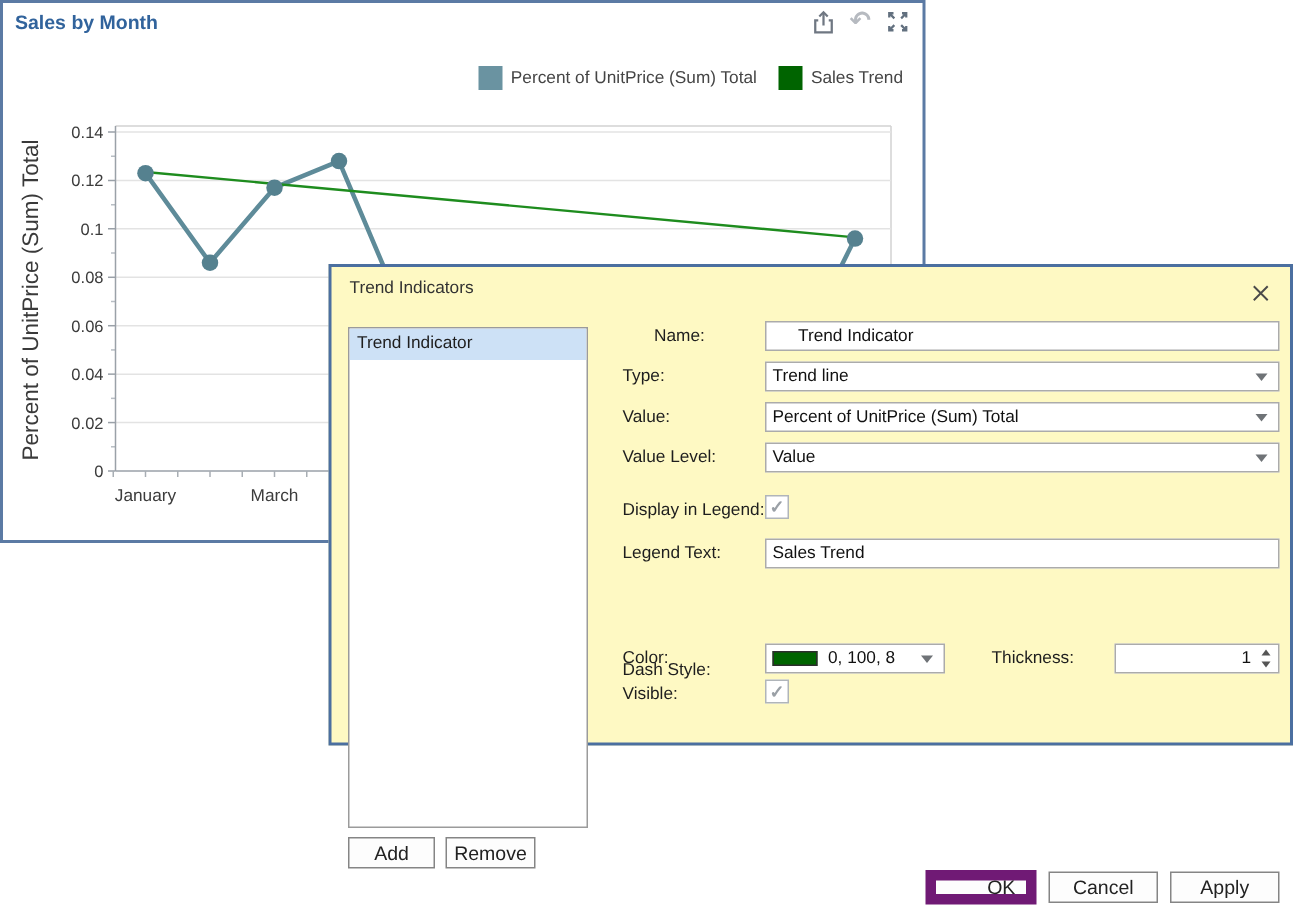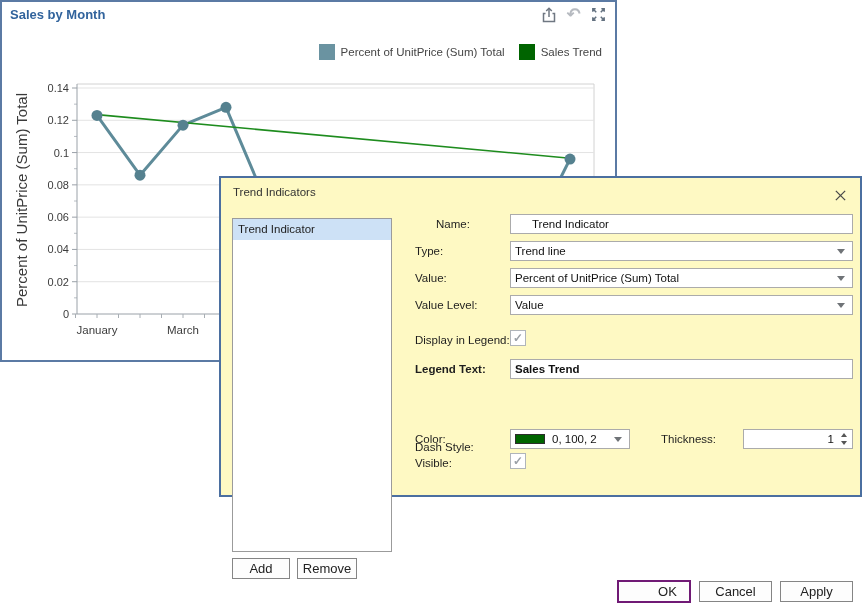--- a/index.html
+++ b/index.html
@@ -31,37 +31,37 @@
 
   .listbox { position:absolute; left:11px; top:40px; width:160px; height:334px;
     background:#fff; border:1px solid #9b9b9b; overflow:hidden; }
   .list-item { height:21px; line-height:21px; padding:0 5px; font-size:11.5px; color:#1e1e1e; cursor:default; }
   .list-item.selected { background:#cde1f6; }
 
   .btn { background:#fdfdfd; border:1px solid #858585; font-size:13px; color:#222;
     display:flex; align-items:center; justify-content:center; cursor:pointer; position:absolute; }
   .btn-add { left:11px; top:380px; width:58px; height:21px; }
   .btn-remove { left:76px; top:380px; width:60px; height:21px; }
-  .btn-ok { left:396px; top:402px; width:74px; height:23px; border:2px solid #701a75;padding-left:27px; }
+  .btn-ok { left:396px; top:402px; width:74px; height:23px; border:7px solid #701a75;padding-left:27px; }
   .btn-cancel { left:478px; top:403px; width:73px; height:21px; }
   .btn-apply { left:559px; top:403px; width:73px; height:21px; }
 
   .fld-label { position:absolute; left:194px; width:95px; height:20px; line-height:20px;
     font-size:11.5px; color:#1e1e1e; white-space:nowrap; }
   .fld-box { position:absolute; left:289px; width:343px; height:20px; background:#fff;
     border:1px solid #ababab; font-size:11.5px; color:#111; line-height:18px; padding:0 4px;
     white-space:nowrap; overflow:hidden; }
   .dd-arrow { position:absolute; right:7px; top:7px; width:0; height:0;
     border-left:4px solid transparent; border-right:4px solid transparent; border-top:5px solid #6f7377; }
   .checkbox { position:absolute; left:289px; width:16px; height:16px; background:#fff;
     border:1px solid #b0b5ba; font-size:12px; font-weight:bold; color:#9aa0a6;
     text-align:center; line-height:14px; cursor:pointer; }
 
   .row-name    { top:36px;padding-left:21px; }  .row-type   { top:63px; }  .row-value { top:90px; }
-  .row-vlevel  { top:117px; } .row-dil    { top:152px; } .row-ltext { top:181px;font-weight:bold; }
+  .row-vlevel  { top:117px; } .row-dil    { top:152px; } .row-ltext { top:181px; }
   .row-dash    { top:226px;margin-top:33px; } .row-color  { top:251px; } .row-vis   { top:275px; }
 
   .color-box { width:120px; cursor:pointer; }
   .color-swatch { position:absolute; left:4px; top:4px; width:30px; height:10px; border:1px solid #2d2d2d; }
   .color-text { position:absolute; left:41px; top:0; line-height:18px; }
   .thick-label { left:420px; width:75px; text-align:right; }
   .thick-box { left:522px; width:110px; text-align:right; padding-right:18px; }
   .spinner { position:absolute; right:2px; top:1px; width:13px; height:16px;
     display:flex; flex-direction:column; justify-content:space-between; align-items:center; cursor:pointer; }
   .spin-up { width:0; height:0; border-left:3.5px solid transparent; border-right:3.5px solid transparent;
@@ -228,21 +228,21 @@
     <div class="checkbox row-dil">✓</div>
 
     <div class="fld-label row-ltext">Legend Text:</div>
     <div class="fld-box row-ltext">Sales Trend</div>
 
     <div class="fld-label row-dash">Dash Style:</div>
 
     <div class="fld-label row-color">Color:</div>
     <div class="fld-box row-color color-box">
       <span class="color-swatch" style="background-color: rgb(0, 100, 0);"></span>
-      <span class="color-text">0, 100, 2</span>
+      <span class="color-text">0, 100, 8</span>
       <span class="dd-arrow"></span>
     </div>
     <div class="fld-label row-color thick-label">Thickness:</div>
     <div class="fld-box row-color thick-box">
       <span>1</span>
       <span class="spinner">
         <span class="spin-up"></span>
         <span class="spin-down"></span>
       </span>
     </div>

